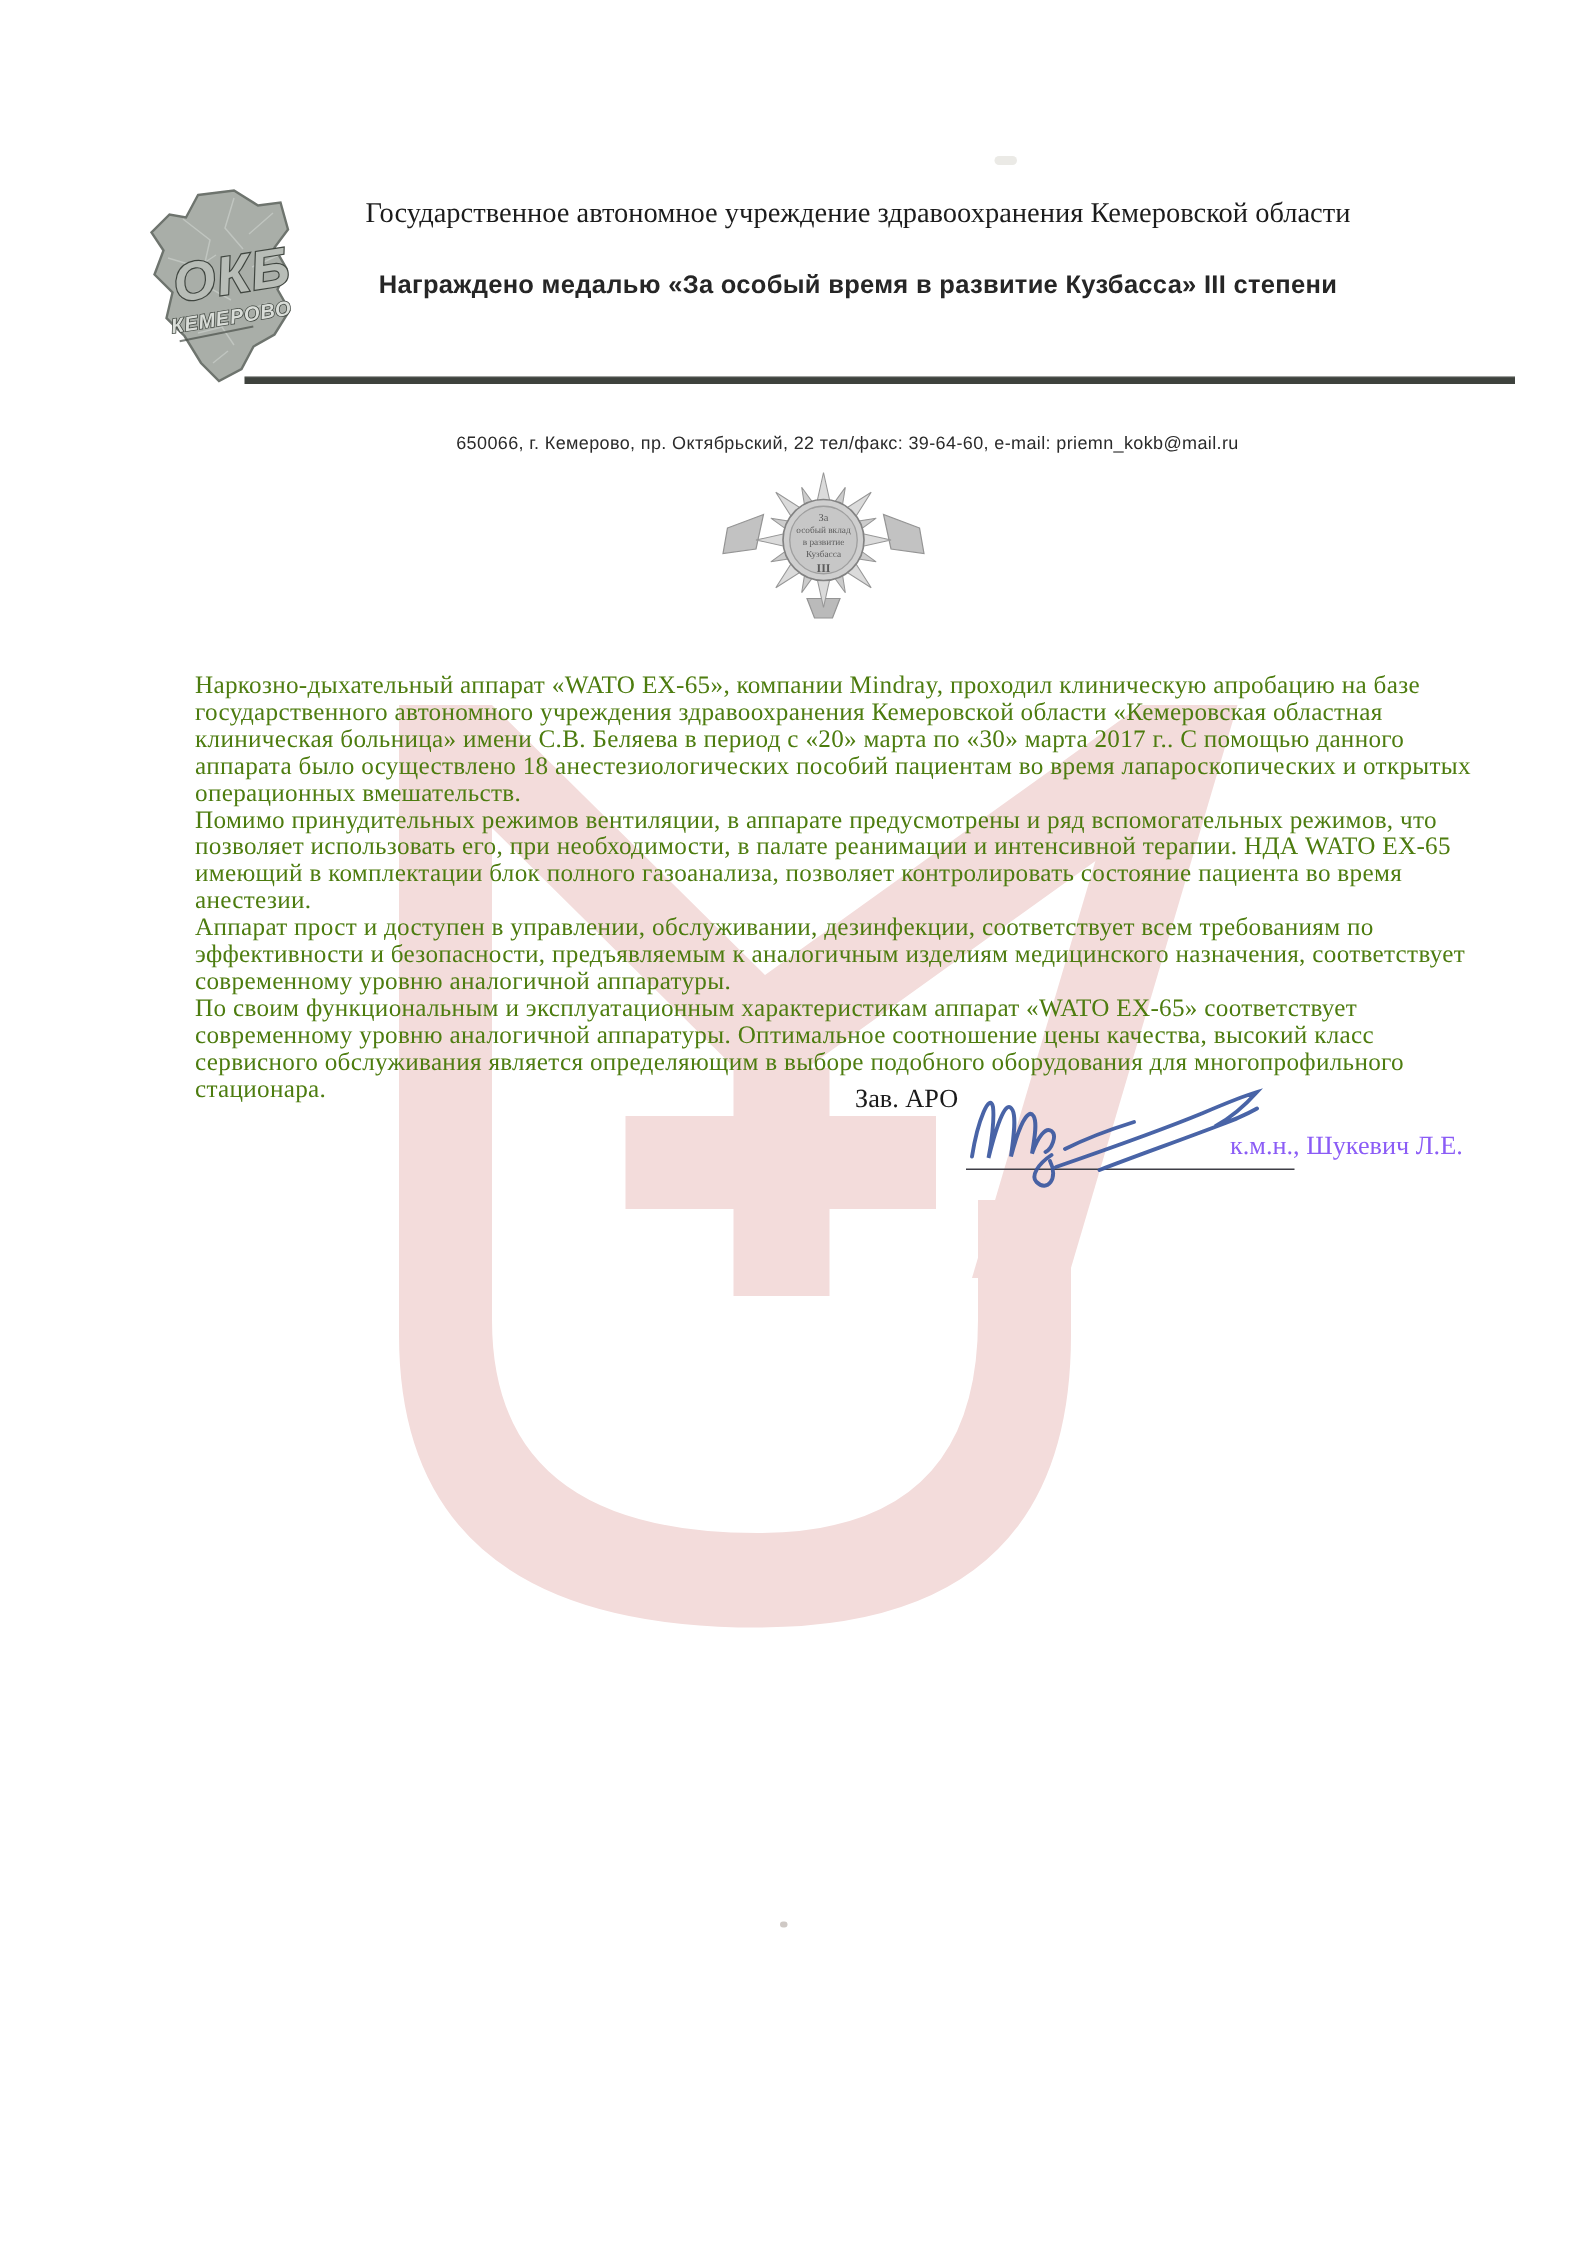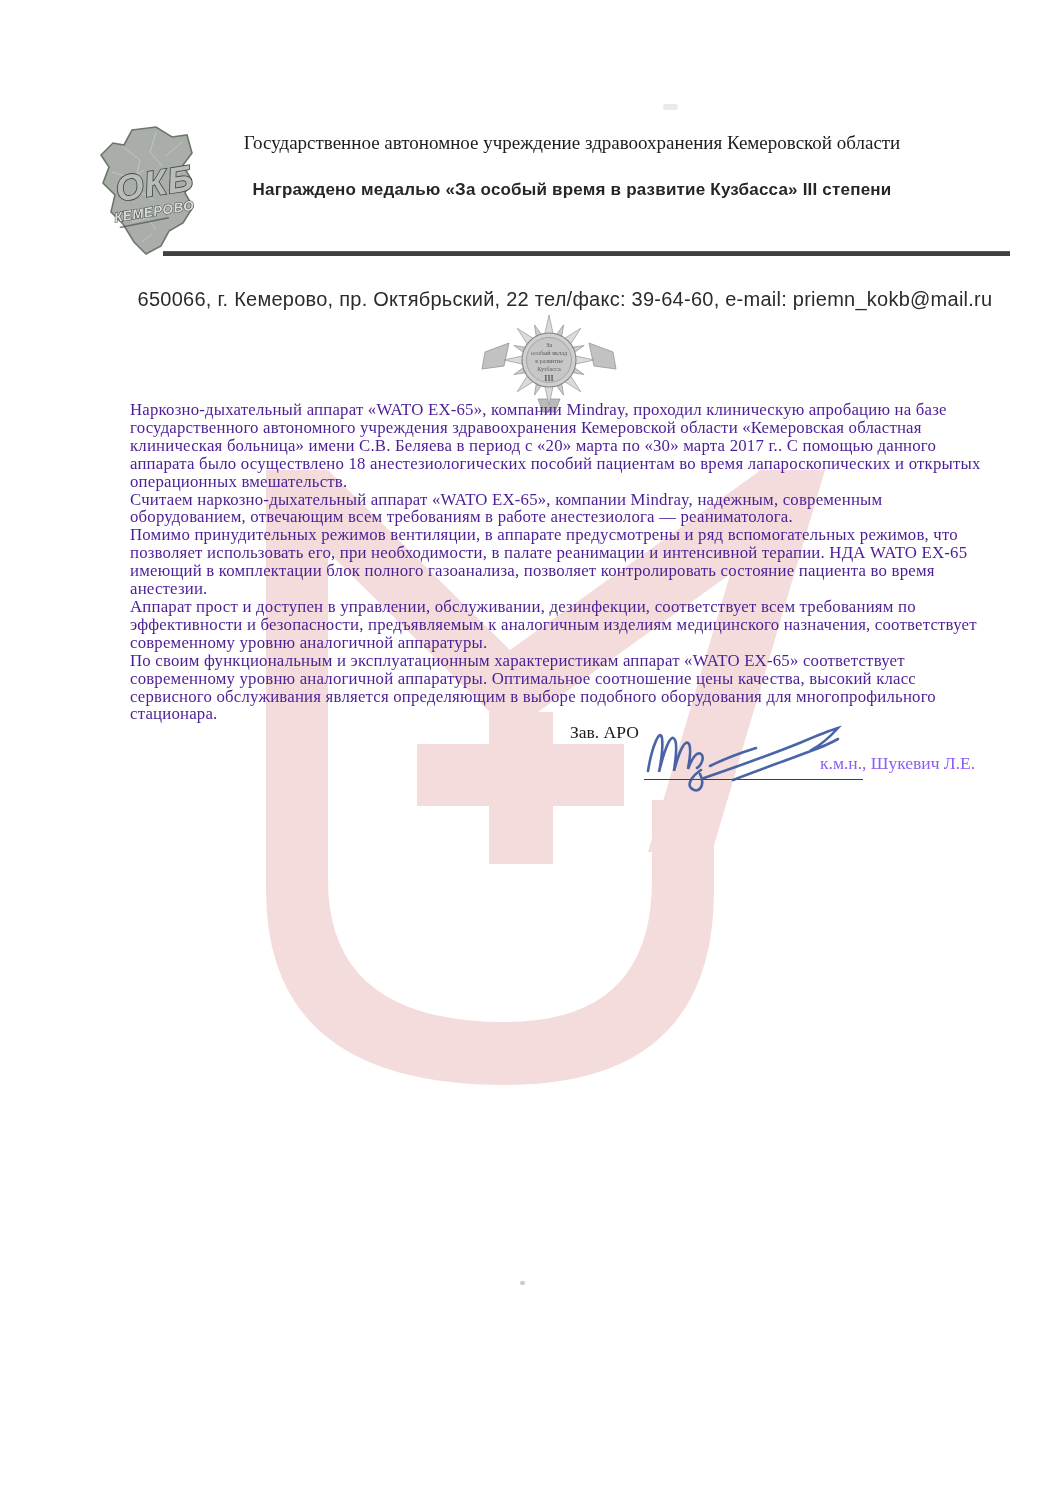--- a/index.html
+++ b/index.html
@@ -15,25 +15,25 @@
   .org-block{position:absolute;left:222px;top:131px;width:700px;text-align:center;z-index:2;}
   .org-line1{font-family:"Liberation Serif",serif;font-size:19px;line-height:23px;color:#1c1c1c;}
   .org-line2{font-family:"Liberation Sans",sans-serif;font-size:16.5px;font-weight:600;
              letter-spacing:.4px;margin-top:5px;color:#222;}
   .award-line{font-family:"Liberation Sans",sans-serif;font-size:17px;font-weight:600;
               margin-top:26px;color:#262626;letter-spacing:.2px;}
   .rule{position:absolute;left:163px;top:251px;width:847px;height:4.5px;z-index:2;
         background:linear-gradient(90deg,#40443f 0%,#555a54 18%,#383c38 42%,#4a4e49 66%,#34383з 84%,#41453f 100%);
         background-color:#3e423d;box-shadow:0 .5px 0 #777 inset;}
   .address{position:absolute;left:130px;top:288px;width:870px;text-align:center;z-index:2;
-           font-family:"Liberation Sans",sans-serif;font-size:20px;letter-spacing:.25px;color:#2b2b2b;}
+           font-family:"Liberation Sans",sans-serif;font-size:12px;letter-spacing:.25px;color:#2b2b2b;}
   .medal{position:absolute;left:477px;top:312px;width:144px;height:102px;z-index:2;opacity:.92;}
   
-  .letter-body{position:absolute;left:130px;top:401px;width:860px;z-index:2;
-               font-size:16.8px;line-height:17.9px;letter-spacing:.2px;color:#4c1d95;}
+  .letter-body{position:absolute;left:130px;top:448px;width:860px;z-index:2;
+               font-size:16.8px;line-height:17.9px;letter-spacing:.2px;color:#4d7c0f;}
   .letter-body p{margin:0;}
   
   .sig-label{position:absolute;left:570px;top:722px;font-size:17.5px;z-index:2;color:#1a1a1a;}
   .sig-line{position:absolute;left:644px;top:779px;width:219px;height:0;
             border-top:1.6px solid #3e3e46;z-index:2;}
   .sig-cred{position:absolute;left:820px;top:753px;font-size:17.5px;z-index:3;color:#8b5cf6;}
   .sig-scribble{position:absolute;left:638px;top:716px;z-index:4;}
   
   .dot-artifact{position:absolute;left:520px;top:1281px;width:5px;height:4px;
                 background:#cfc9c5;border-radius:2px;z-index:1;}
@@ -93,21 +93,20 @@
       <text x="72" y="35" font-size="7">За</text>
       <text x="72" y="43" font-size="6.2">особый вклад</text>
       <text x="72" y="51" font-size="6.2">в развитие</text>
       <text x="72" y="59" font-size="6.2">Кузбасса</text>
       <text x="72" y="69" font-size="8" font-weight="bold">III</text>
     </g>
   </svg>
 
   <div class="letter-body">
     <p>Наркозно-дыхательный аппарат «WATO EX-65», компании Mindray, проходил клиническую апробацию на базе государственного автономного учреждения здравоохранения Кемеровской области «Кемеровская областная клиническая больница» имени С.В. Беляева в период с «20» марта по «30» марта 2017 г.. С помощью данного аппарата было осуществлено 18 анестезиологических пособий пациентам во время лапароскопических и открытых операционных вмешательств.</p>
-    <p>Считаем наркозно-дыхательный аппарат «WATO EX-65», компании Mindray, надежным, современным оборудованием, отвечающим всем требованиям в работе анестезиолога — реаниматолога.</p>
     <p>Помимо принудительных режимов вентиляции, в аппарате предусмотрены и ряд вспомогательных режимов, что позволяет использовать его, при необходимости, в палате реанимации и интенсивной терапии. НДА WATO EX-65 имеющий в комплектации блок полного газоанализа, позволяет контролировать состояние пациента во время анестезии.</p>
     <p>Аппарат прост и доступен в управлении, обслуживании, дезинфекции, соответствует всем требованиям по эффективности и безопасности, предъявляемым к аналогичным изделиям медицинского назначения, соответствует современному уровню аналогичной аппаратуры.</p>
     <p>По своим функциональным и эксплуатационным характеристикам аппарат «WATO EX-65» соответствует современному уровню аналогичной аппаратуры. Оптимальное соотношение цены качества, высокий класс сервисного обслуживания является определяющим в выборе подобного оборудования для многопрофильного стационара.</p>
   </div>
 
   <span class="sig-label">Зав. АРО</span>
   <div class="sig-line"></div>
   <span class="sig-cred">к.м.н., Шукевич Л.Е.</span>
   <svg class="sig-scribble" width="215" height="80" viewBox="0 0 215 80">
     <path stroke="#3a57a0" d="M10,55 C14,30 22,12 24,22 C25,30 23,46 21,56 C27,32 33,16 37,24 C40,30 37,46 36,55 C41,36 47,22 51,28 C54,33 51,46 50,53 C54,42 59,35 63,38 C67,41 63,50 59,52 M62,58 C68,70 60,79 53,72 C49,68 54,60 63,54 M72,50 C84,44 102,37 118,32 M66,62 C92,53 135,38 164,26 C178,20 190,15 200,12 C192,21 181,30 172,35 C181,32 193,27 200,23 M95,64 C118,55 155,42 186,30" fill="none" stroke-width="2.6" stroke-linecap="round" opacity=".92"></path>

